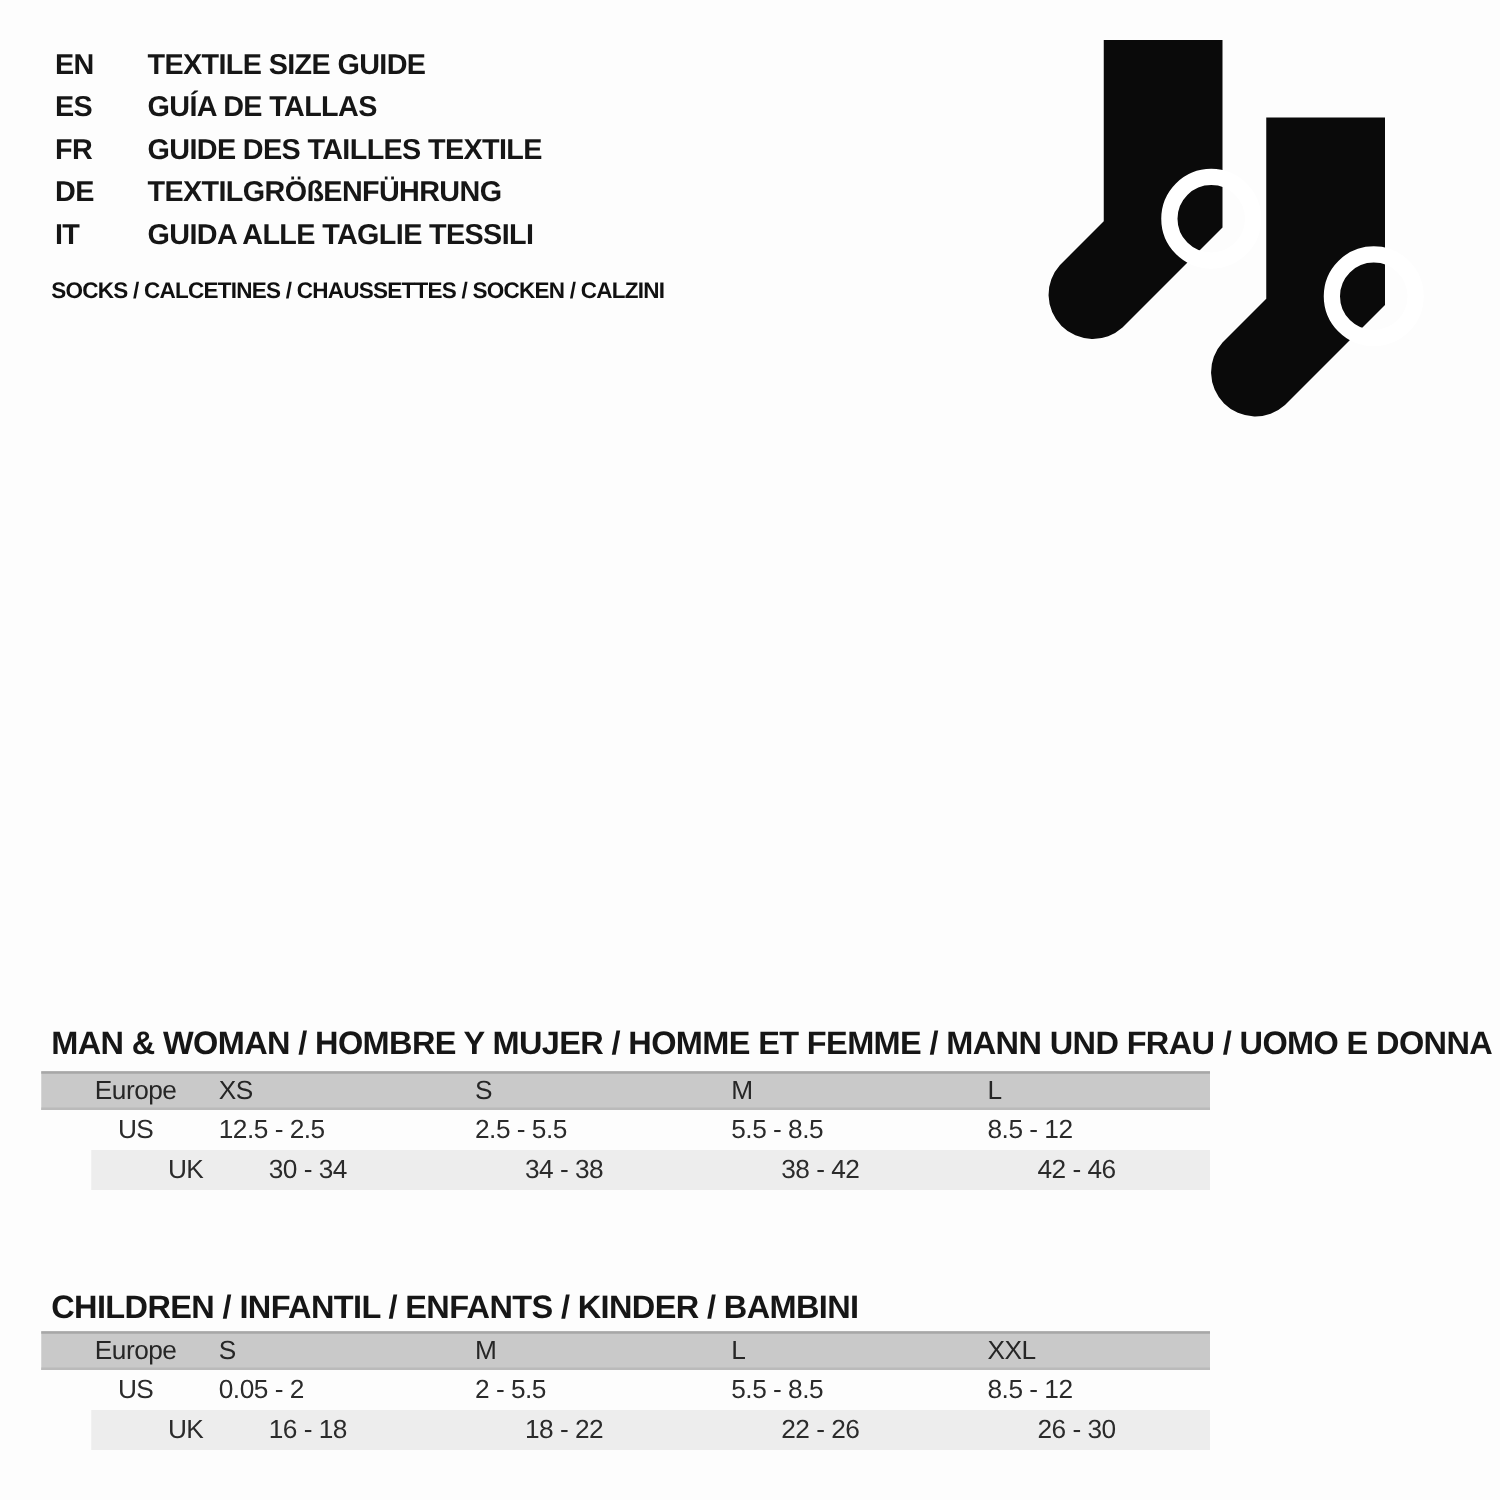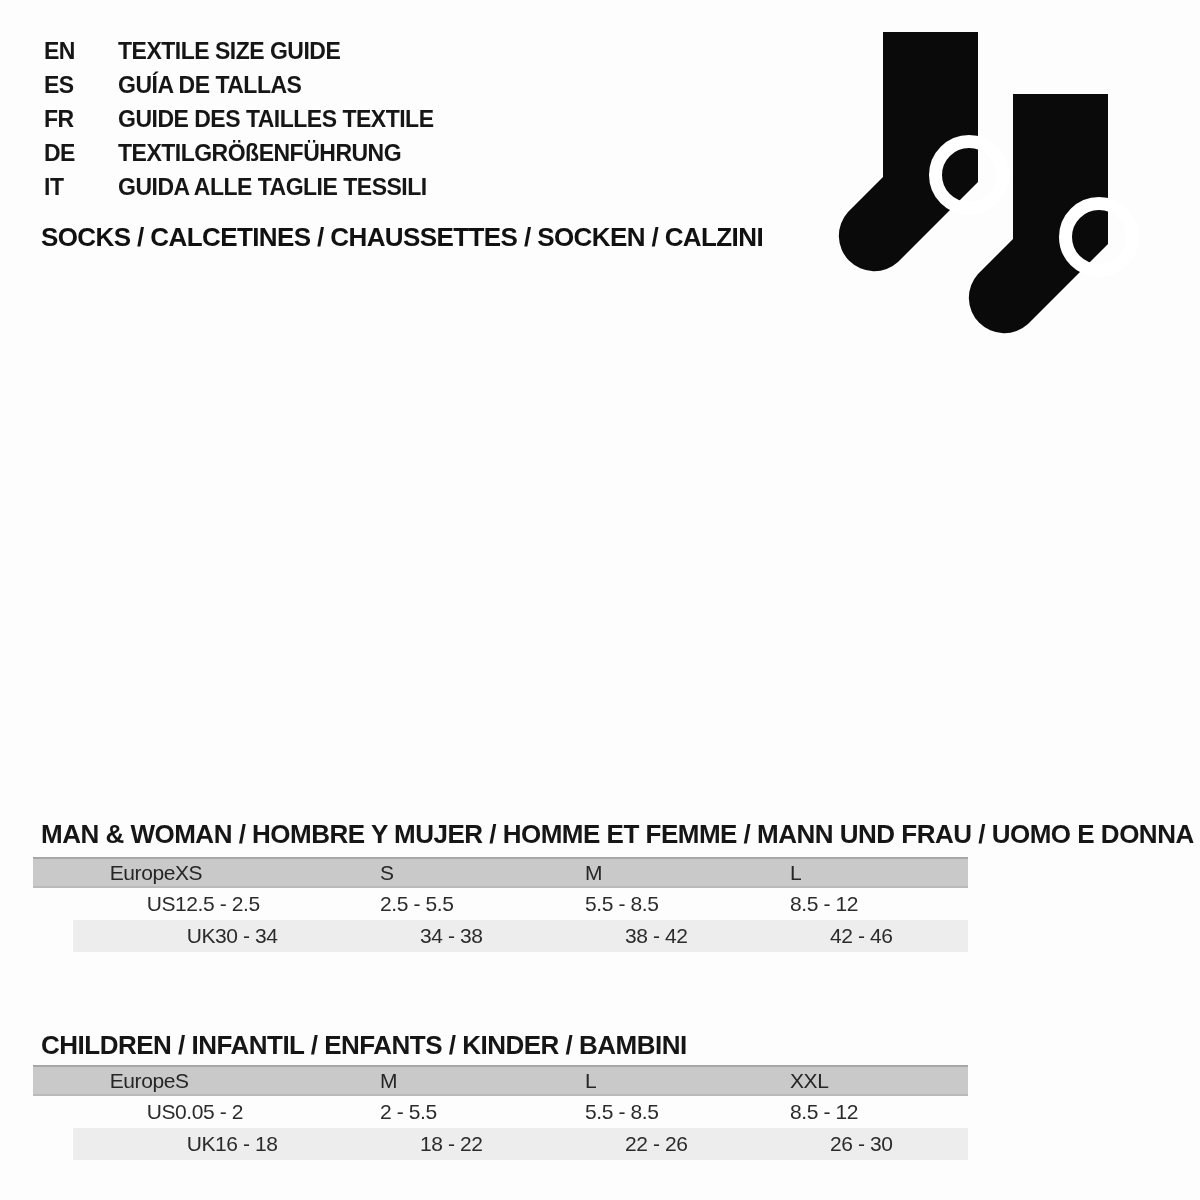--- a/index.html
+++ b/index.html
@@ -33,21 +33,21 @@
     color: #161616;
   }
   .lang-code { width: 74px; }
   .lang-label { white-space: nowrap; }
 
   
   .category-title {
     position: absolute;
     left: 41px;
     top: 222px;
-    font-size: 26px;
+    font-size: 18px;
     font-weight: 700;
     letter-spacing: -0.6px;
     color: #111111;
     white-space: nowrap;
   }
 
   
   .socks-icon {
     position: absolute;
     left: 823px;
@@ -92,21 +92,21 @@
     line-height: 27px;
     background: #c9c9c9;
     border-top: 2px solid #a7a7a7;
     border-bottom: 2px solid #bababa;
     box-sizing: border-box;
     color: #262626;
   }
   .t-row.alt { background: #ededed; margin-left: 40px; }
   .cell { white-space: nowrap; }
   .cell.first {
-    text-align: right;
+    text-align: center;
     padding-left: 9px;
   }
 </style>
 </head>
 <body>
 
 <div class="sheet">
 
   <div class="lang-block">
     <div class="lang-row">

